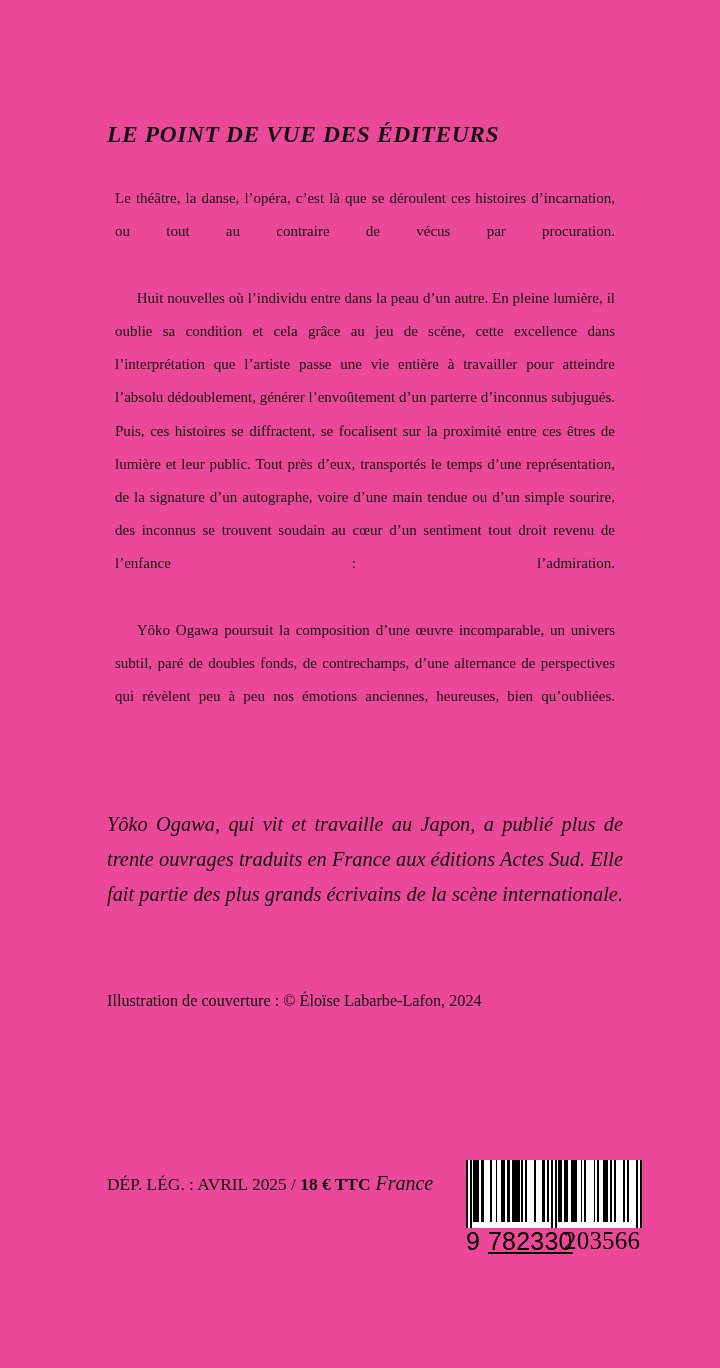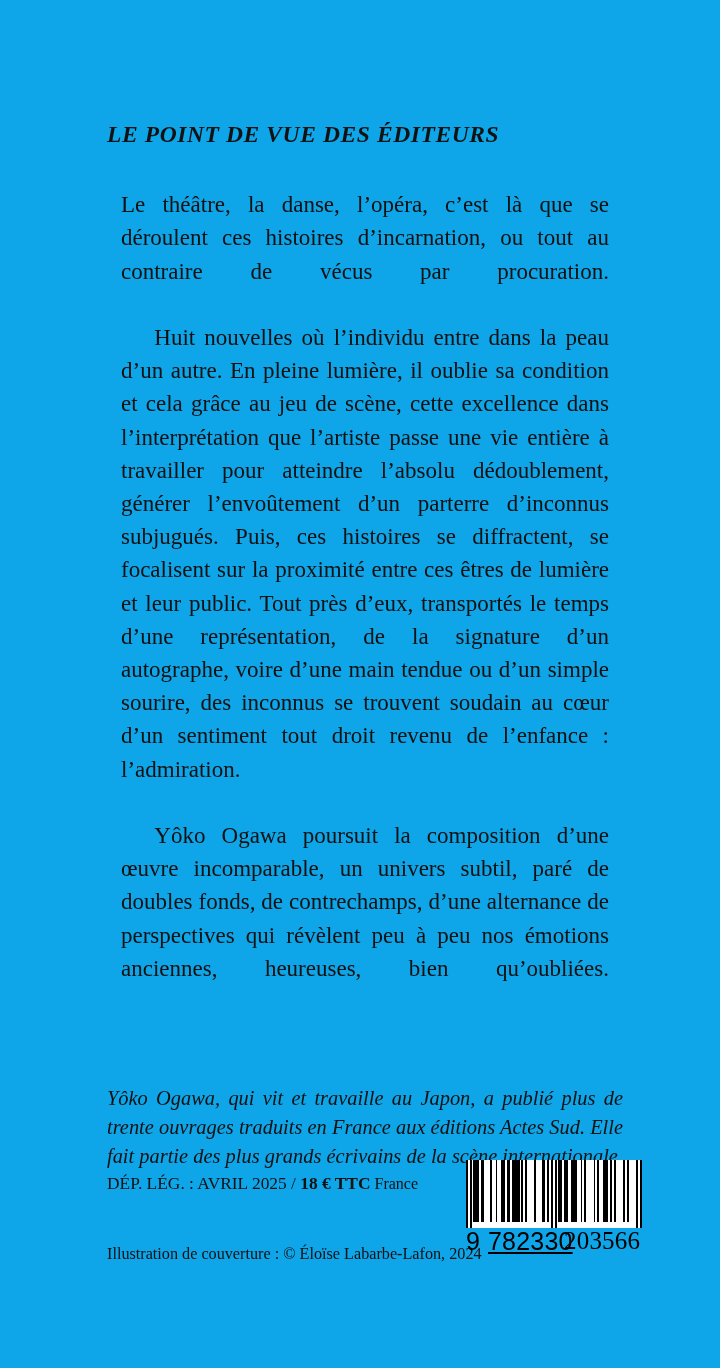--- a/index.html
+++ b/index.html
@@ -12,21 +12,21 @@
   body {
     font-family: "Liberation Serif", "DejaVu Serif", serif;
     color: #1a1a1a;
     -webkit-font-smoothing: antialiased;
   }
 
   .page {
     position: relative;
     width: 720px;
     height: 1368px;
-    background: #0ea5e9;
+    background: #ec4899;
     overflow: hidden;
     box-sizing: border-box;
   }
 
   
   .content {
     position: absolute;
     left: 107px;
     top: 0;
     width: 516px;
@@ -37,23 +37,23 @@
     font-size: 23.5px;
     letter-spacing: 0.6px;
     color: #121212;
     margin: 0;
     padding-top: 120px;
     line-height: 1.2;
     white-space: nowrap;
   }
 
   .blurb {
-    margin: 14px;
+    margin: 8px;
     padding-top: 26px;
-    font-size: 23px;
+    font-size: 15px;
     line-height: 33.2px;
     text-align: justify;
     text-justify: inter-word;
     color: #111111;
     hyphens: manual;
   }
 
   .blurb p {
     margin: 0;
   }
@@ -67,21 +67,21 @@
     content: "";
     display: inline-block;
     width: 100%;
   }
 
   .bio {
     margin: 0;
     padding-top: 52px;
     font-style: italic;
     font-size: 20.4px;
-    line-height: 29px;
+    line-height: 35px;
     text-align: justify;
     color: #111111;
   }
 
   .bio::after {
     content: "";
     display: inline-block;
     width: 100%;
   }
 
@@ -142,21 +142,22 @@
     padding-top: 20px;
     color: #111111;
     white-space: nowrap;
   }
 
   .legal .price {
     font-weight: bold;
   }
 
   .legal .country {
-    font-size: 16px;
+    font-size: 20px;
+    font-style: italic;
   }
 
   
   .barcode-block {
     position: absolute;
     left: 359px;
     top: 8px;
     width: 180px;
   }
 

